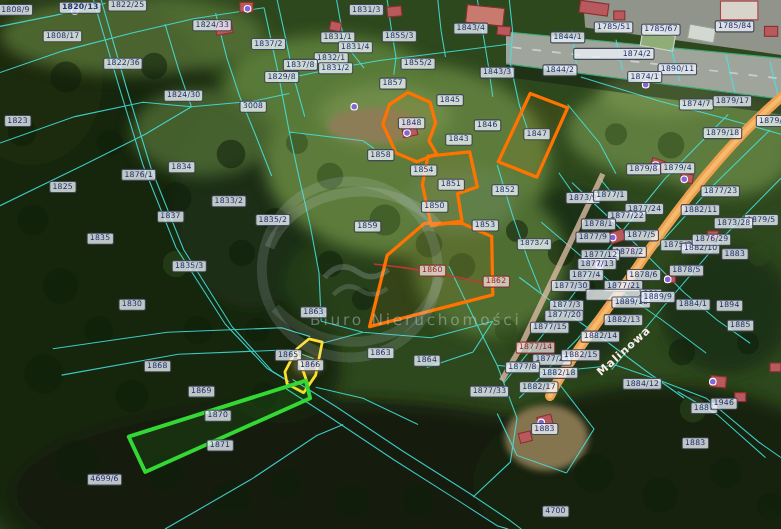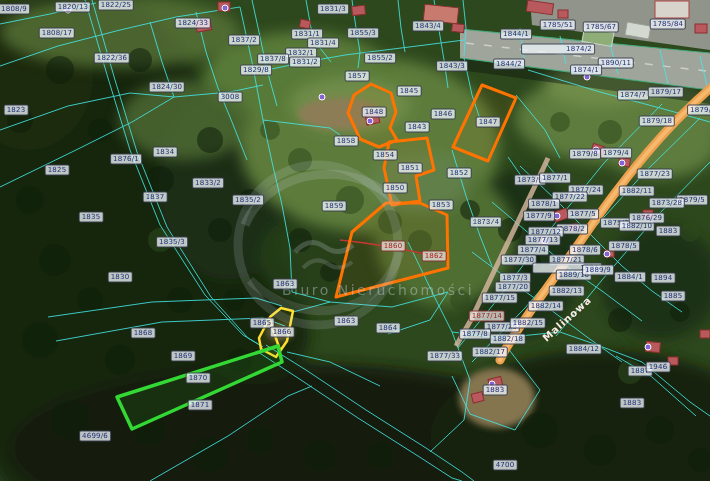--- a/index.html
+++ b/index.html
@@ -271,21 +271,21 @@
     <path d="M295,252 q14,-16 30,-5 q14,10 28,-2" stroke="rgba(208,218,228,0.22)" stroke-width="5"></path>
     <path d="M303,268 q12,-13 25,-4 q12,8 24,-2" stroke="rgba(208,218,228,0.18)" stroke-width="4"></path>
   </g>
   <text x="378" y="295" text-anchor="middle" font-size="14" letter-spacing="2.5" fill="rgba(205,214,224,0.42)" font-family="DejaVu Sans, sans-serif">Biuro Nieruchomości</text>
 
   <text x="568" y="322" text-anchor="middle" font-size="10" font-weight="bold" letter-spacing="1" fill="#f2f2ee" stroke="#5a3a10" stroke-width="0.6" style="paint-order:stroke" transform="rotate(-42 568 320)" font-family="DejaVu Sans, sans-serif">Malinowa</text>
 </svg>
 
 <div id="label-layer">
       <div class="plabel" style="left: 14px; top: 9px;">1808/9</div>
-      <div class="plabel" style="left: 73px; top: 7px;">1820/13</div>
+      <div class="plabel" style="left: 73px; top: 7px; font-weight: bold;">1820/13</div>
       <div class="plabel" style="left: 116px; top: 5px;">1822/25</div>
       <div class="plabel" style="left: 193px; top: 23px;">1824/33</div>
       <div class="plabel" style="left: 57px; top: 33px;">1808/17</div>
       <div class="plabel" style="left: 112px; top: 58px;">1822/36</div>
       <div class="plabel" style="left: 167px; top: 87px;">1824/30</div>
       <div class="plabel" style="left: 230px; top: 97px;">3008</div>
       <div class="plabel" style="left: 16px; top: 110px;">1823</div>
       <div class="plabel" style="left: 57px; top: 170px;">1825</div>
       <div class="plabel" style="left: 126px; top: 159px;">1876/1</div>
       <div class="plabel" style="left: 165px; top: 152px;">1834</div>
@@ -316,21 +316,21 @@
       <div class="plabel" style="left: 488px; top: 122px;">1847</div>
       <div class="plabel" style="left: 346px; top: 141px;">1858</div>
       <div class="plabel" style="left: 385px; top: 155px;">1854</div>
       <div class="plabel" style="left: 410px; top: 168px;">1851</div>
       <div class="plabel" style="left: 459px; top: 173px;">1852</div>
       <div class="plabel" style="left: 395px; top: 188px;">1850</div>
       <div class="plabel" style="left: 334px; top: 206px;">1859</div>
       <div class="plabel" style="left: 441px; top: 205px;">1853</div>
       <div class="plabel" style="left: 486px; top: 222px; font-family: Liberation Mono, monospace;">1873/4</div>
       <div class="plabel red" style="left: 393px; top: 246px;">1860</div>
-      <div class="plabel red" style="left: 434px; top: 256px;">1862</div>
+      <div class="plabel red" style="left: 451px; top: 256px;">1862</div>
       <div class="plabel" style="left: 285px; top: 284px;">1863</div>
       <div class="plabel" style="left: 346px; top: 321px;">1863</div>
       <div class="plabel" style="left: 388px; top: 328px;">1864</div>
       <div class="plabel" style="left: 262px; top: 323px;">1865</div>
       <div class="plabel" style="left: 282px; top: 332px;">1866</div>
       <div class="plabel" style="left: 143px; top: 333px;">1868</div>
       <div class="plabel" style="left: 183px; top: 356px;">1869</div>
       <div class="plabel" style="left: 198px; top: 378px;">1870</div>
       <div class="plabel" style="left: 200px; top: 405px;">1871</div>
       <div class="plabel" style="left: 558px; top: 25px;">1785/51</div>

